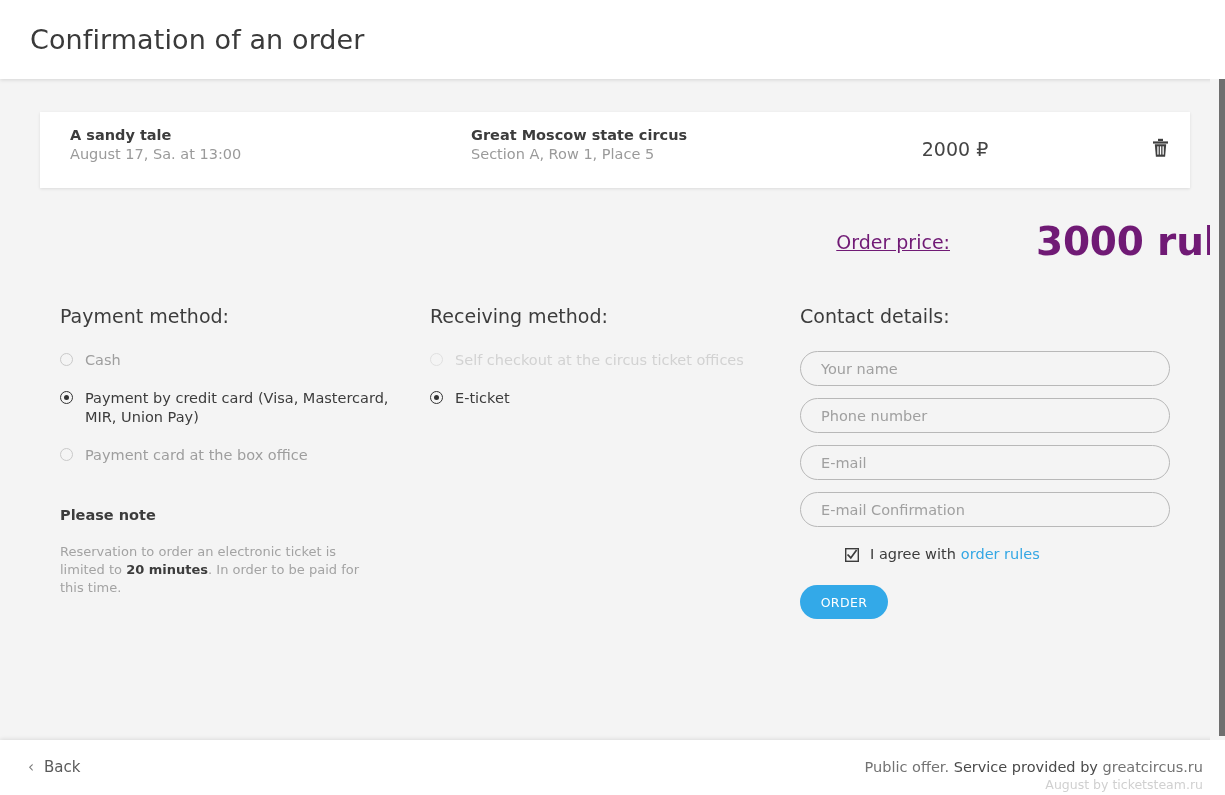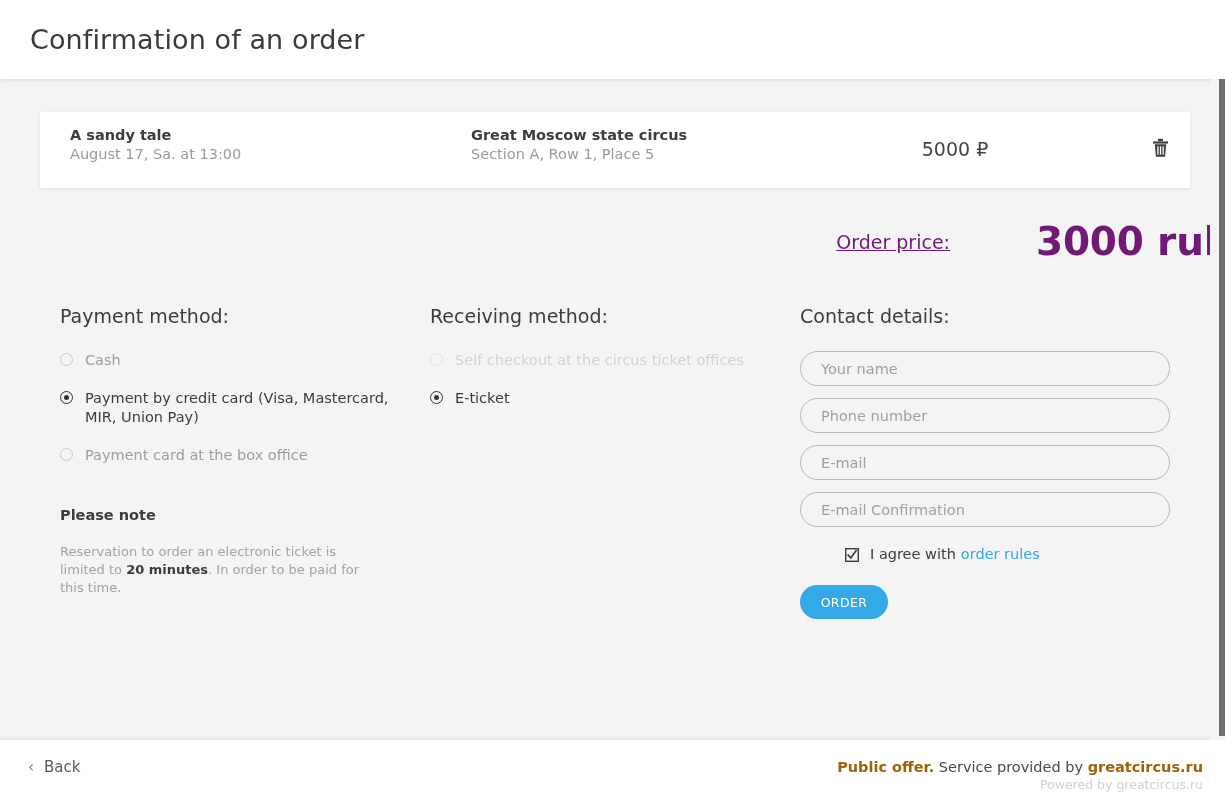--- a/index.html
+++ b/index.html
@@ -297,23 +297,23 @@
     top: 18px;
     text-align: right;
   }
   .fr-line1 {
     font-size: 14.5px;
     color: #4a4a4a;
     line-height: 19px;
     white-space: nowrap;
   }
   .fr-line1 a {
-    color: #a16207;
+    color: #737373;
     text-decoration: none;
-    font-weight: 700;
+    font-weight: 400;
   }
   .fr-line1 .svc { font-weight: 400; }
   .fr-line2 {
     font-size: 12.5px;
     color: #d0d0d0;
     line-height: 16px;
     white-space: nowrap;
   }
 
   
@@ -347,21 +347,21 @@
 
   <div class="ticket-card">
     <div class="tc-event">
       <div class="tc-title">A sandy tale</div>
       <div class="tc-sub">August 17, Sa. at 13:00</div>
     </div>
     <div class="tc-venue">
       <div class="tc-title">Great Moscow state circus</div>
       <div class="tc-sub">Section A, Row 1, Place 5</div>
     </div>
-    <div class="tc-price">5000 ₽</div>
+    <div class="tc-price">2000 ₽</div>
     <div class="tc-delete">
       <span>
         <svg width="17" height="20" viewBox="0 0 17 20" aria-hidden="true">
           <rect x="6" y="0.8" width="5" height="2.2" fill="#3f3f3f"></rect>
           <rect x="1" y="3.4" width="15" height="2.2" fill="#3f3f3f"></rect>
           <path d="M2.8 6.2 h11.4 l-1.1 12.6 h-9.2 z" fill="#3f3f3f"></path>
           <rect x="5.3" y="8.3" width="1.3" height="8.3" fill="#ffffff"></rect>
           <rect x="7.9" y="8.3" width="1.3" height="8.3" fill="#ffffff"></rect>
           <rect x="10.5" y="8.3" width="1.3" height="8.3" fill="#ffffff"></rect>
         </svg>
@@ -440,15 +440,15 @@
   <div class="scrollbar-thumb"></div>
 </div>
 
 <div class="footer">
   <div class="back-link">
     <span class="back-chevron">‹</span>
     <span>Back</span>
   </div>
   <div class="footer-right">
     <div class="fr-line1"><a href="#">Public offer.</a> <span class="svc">Service provided by</span> <a href="#">greatcircus.ru</a></div>
-    <div class="fr-line2">Powered by greatcircus.ru</div>
+    <div class="fr-line2">August by ticketsteam.ru</div>
   </div>
 </div>
 
 </body></html>

